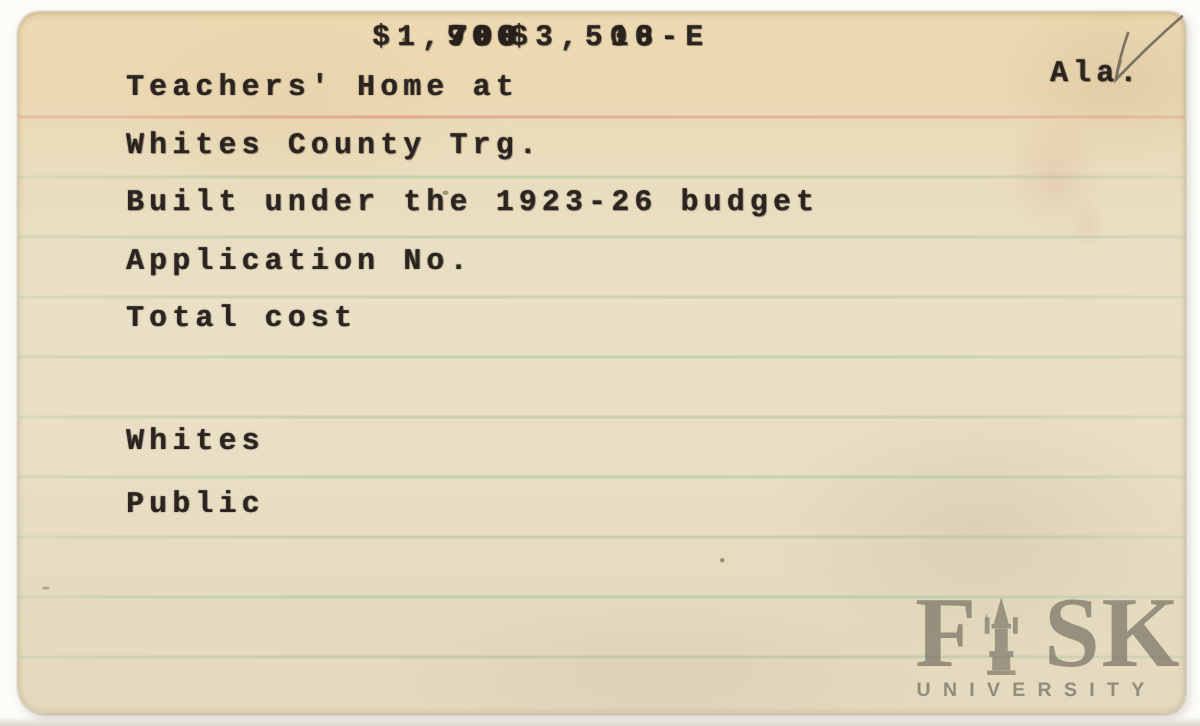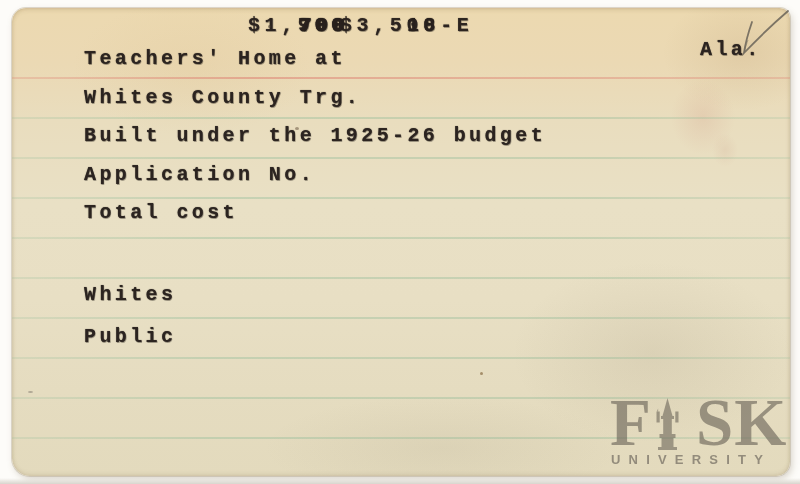--- a/index.html
+++ b/index.html
@@ -96,21 +96,21 @@
 
   <div class="tw state">Ala.</div>
 
   <svg class="check" viewBox="0 0 778 468">
     <path d="M740,14 C736.5,24 733,38 732,45 C743.5,33 762,15 776,3" fill="none" stroke="rgba(105,99,88,0.85)" stroke-width="1.8" stroke-linecap="round"></path>
     <path d="M732,45 C733,41 734.5,36 736,32" fill="none" stroke="rgba(105,99,88,0.4)" stroke-width="1"></path>
   </svg>
 
   <div class="tw r0">Teachers' Home at</div>
   <div class="tw r1">Whites County Trg.</div>
-  <div class="tw r2">Built under the 1925-26 budget</div>
+  <div class="tw r2">Built under the 1923-26 budget</div>
 
   <div class="tw r3">Application No.</div>
   <div class="rv r3 v3">18-E</div>
 
   <div class="tw r4">Total cost</div>
   <div class="rv r4 v4">$3,500</div>
 
   <div class="rv r5 v5">$1,900</div>
 
   <div class="tw r7">Public</div>

